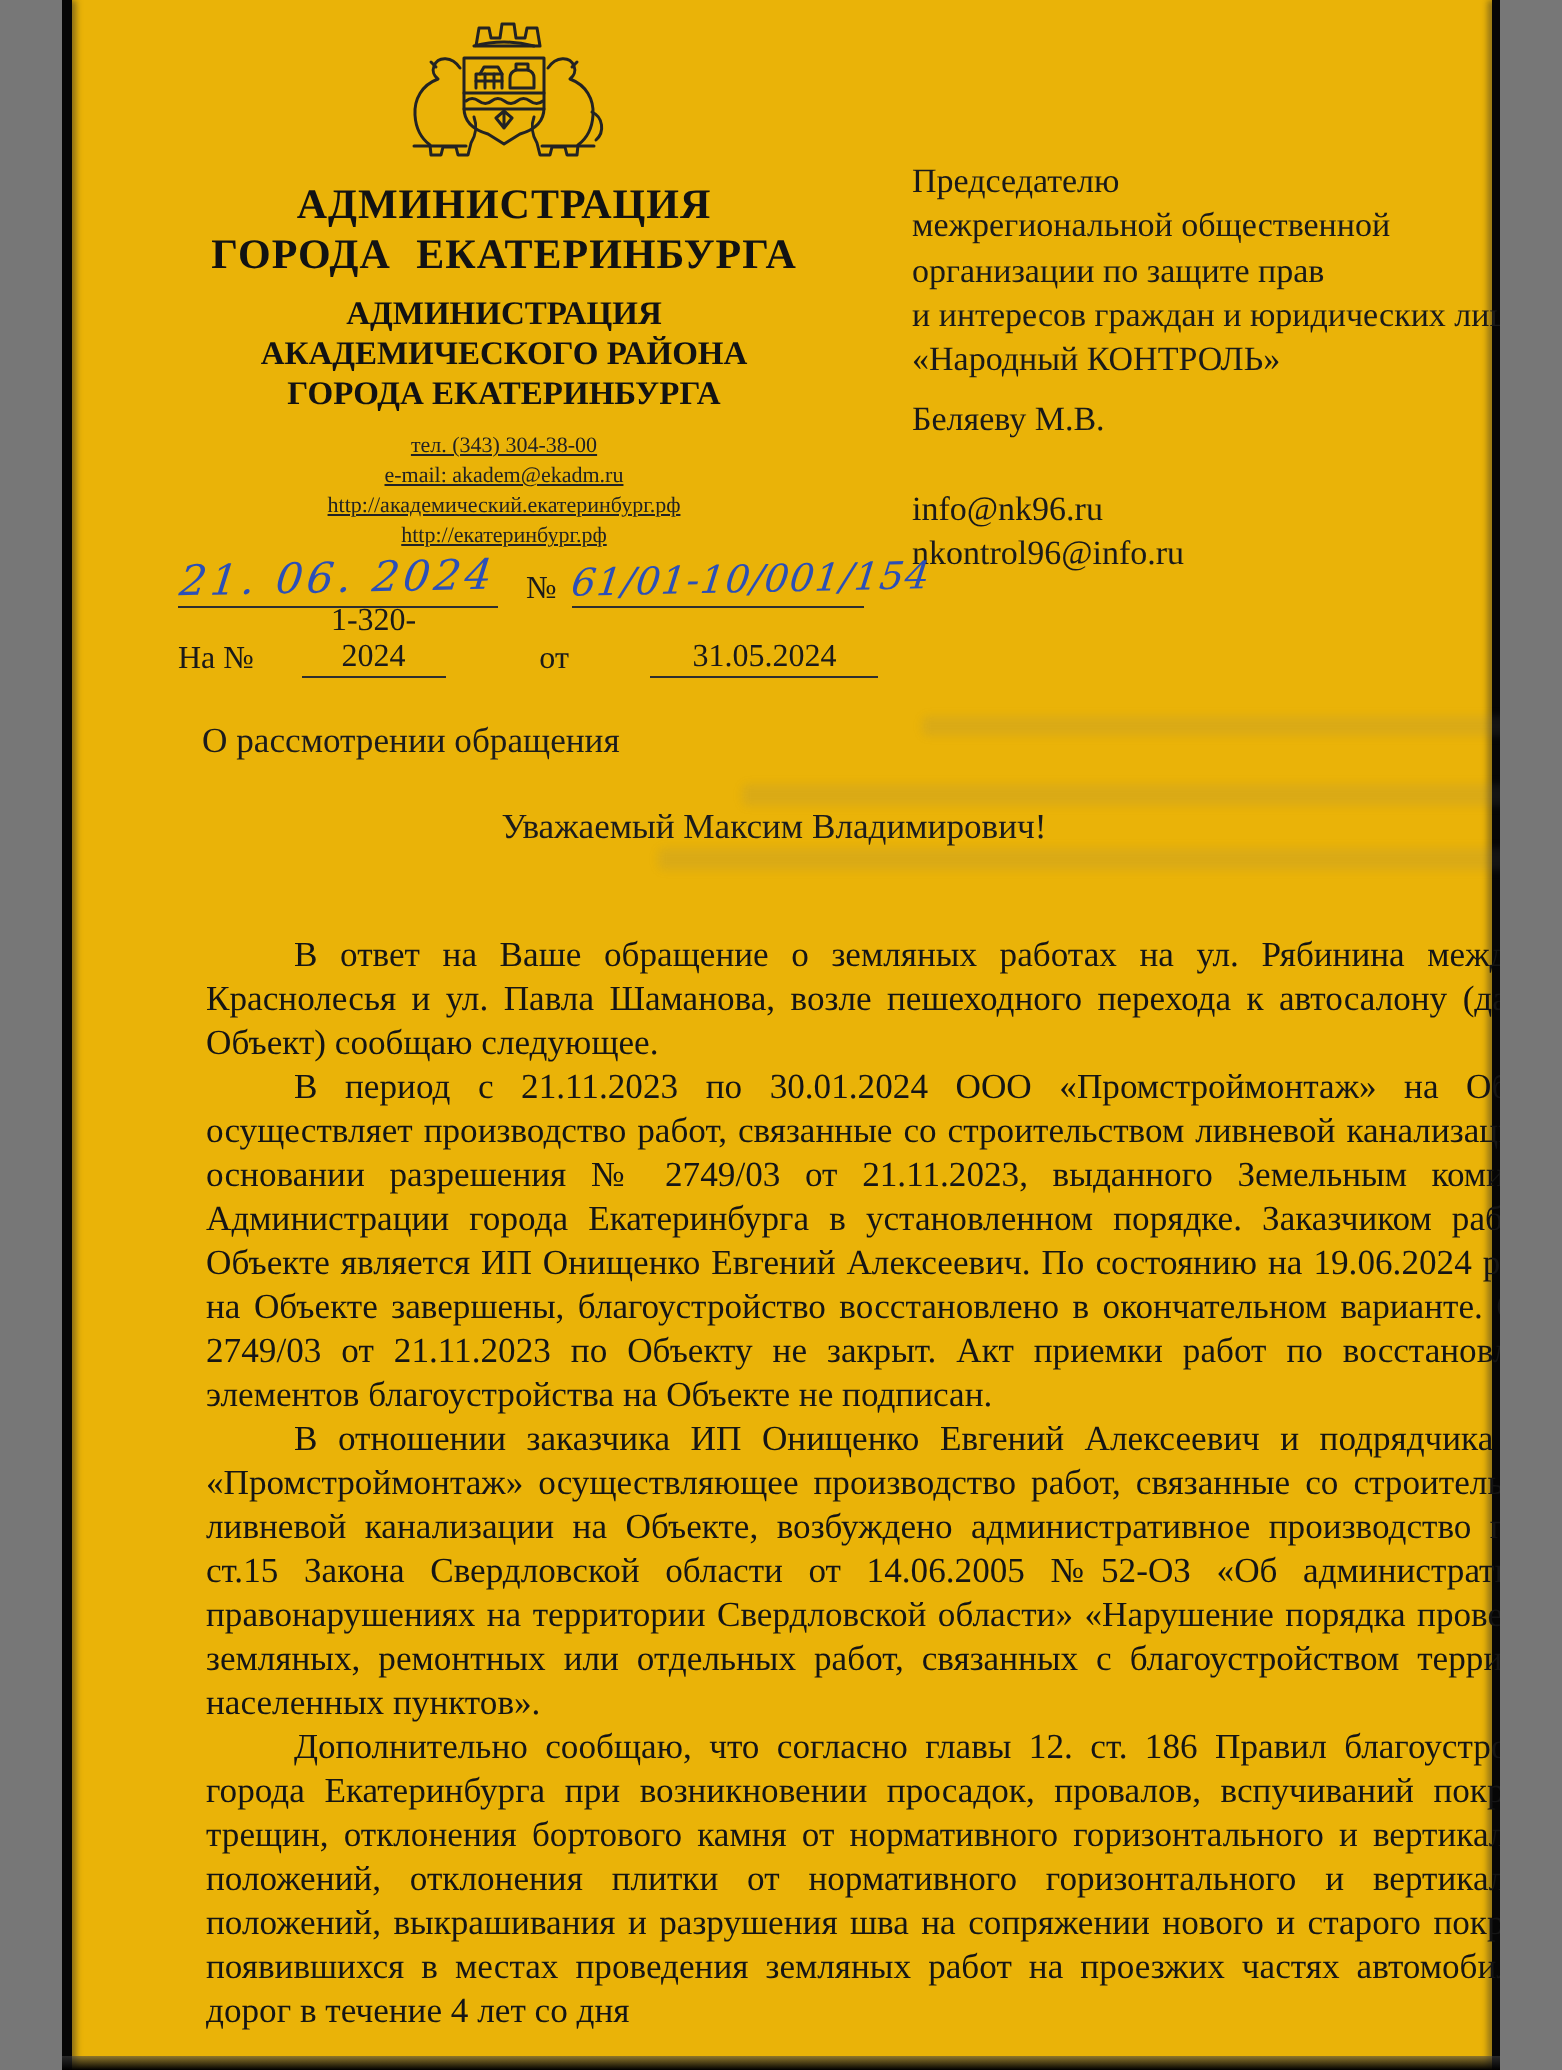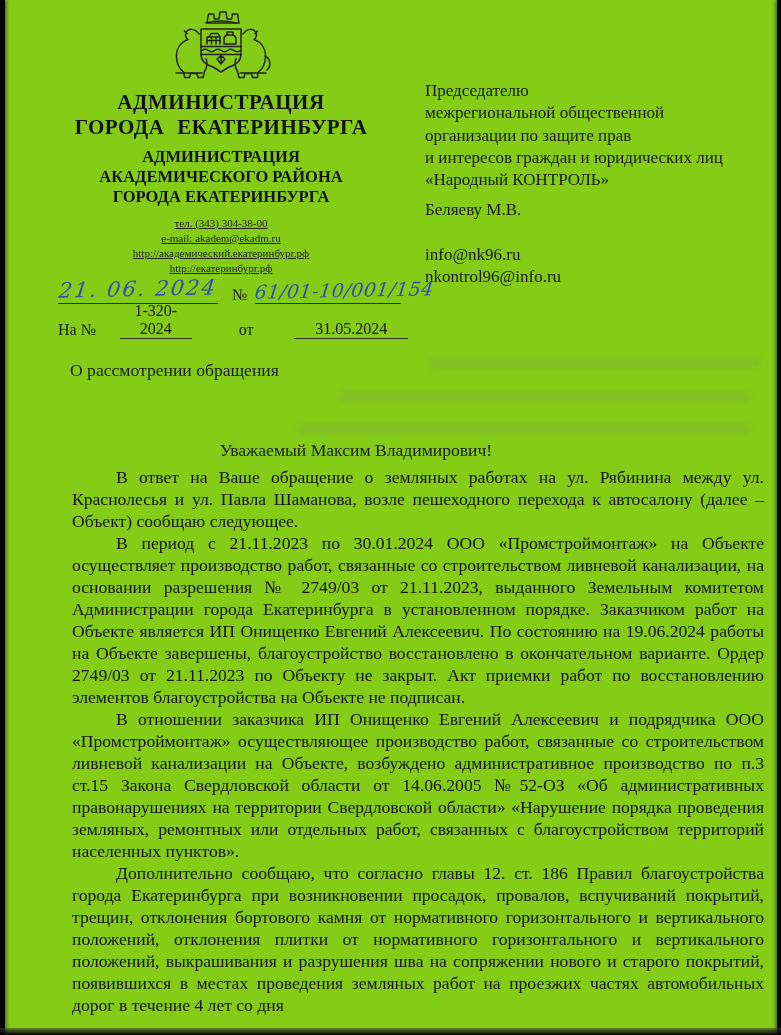--- a/index.html
+++ b/index.html
@@ -1,20 +1,20 @@
 <!DOCTYPE html>
 <html lang="ru"><head>
 <meta charset="utf-8">
 <style>
   html,body{margin:0;padding:0;background:#777;}
   .page{
     position:relative;
-    width:781px;height:1035px;
+    width:719px;height:1035px;
     margin:0 auto;
-    background:#84cc16;
+    background:#eab308;
     overflow:hidden;
     font-family:"Liberation Serif", serif;
     color:#1c1c1c;
   }
   
   .edge{position:absolute;background:#060606;}
   .edge-left{left:0;top:0;width:5px;height:1035px;box-shadow:2px 0 3px rgba(40,40,40,.5);}
   .edge-right{right:0;top:0;width:4px;height:1035px;box-shadow:-2px 0 3px rgba(40,40,40,.5);}
   .edge-bottom{left:0;bottom:0;width:781px;height:7px;background:linear-gradient(to bottom,rgba(70,70,70,.55),#000);}
   
@@ -53,21 +53,21 @@
     color:#2b4fb8;
     transform:skewX(-8deg) rotate(-1.2deg);
     white-space:nowrap;
   }
   .hand.date{font-size:21px;letter-spacing:2px;padding-bottom:2px;}
   .hand.num{font-size:19px;letter-spacing:.5px;padding-bottom:2px;}
   .typed{font-size:16px;padding-bottom:3px;}
 
   
   .subject{position:absolute;left:70px;top:360px;font-size:17.6px;}
-  .salutation{position:absolute;left:56px;top:440px;width:600px;text-align:center;font-size:17.6px;}
+  .salutation{position:absolute;left:56px;top:403px;width:600px;text-align:center;font-size:17.6px;}
   .body-text{
     position:absolute;left:72px;top:466px;width:692px;
     font-size:17.6px;line-height:22px;text-align:justify;color:#151515;
   }
   .body-text p{margin:0;text-indent:44px;}
 </style>
 </head>
 <body>
 
 <div class="page">

